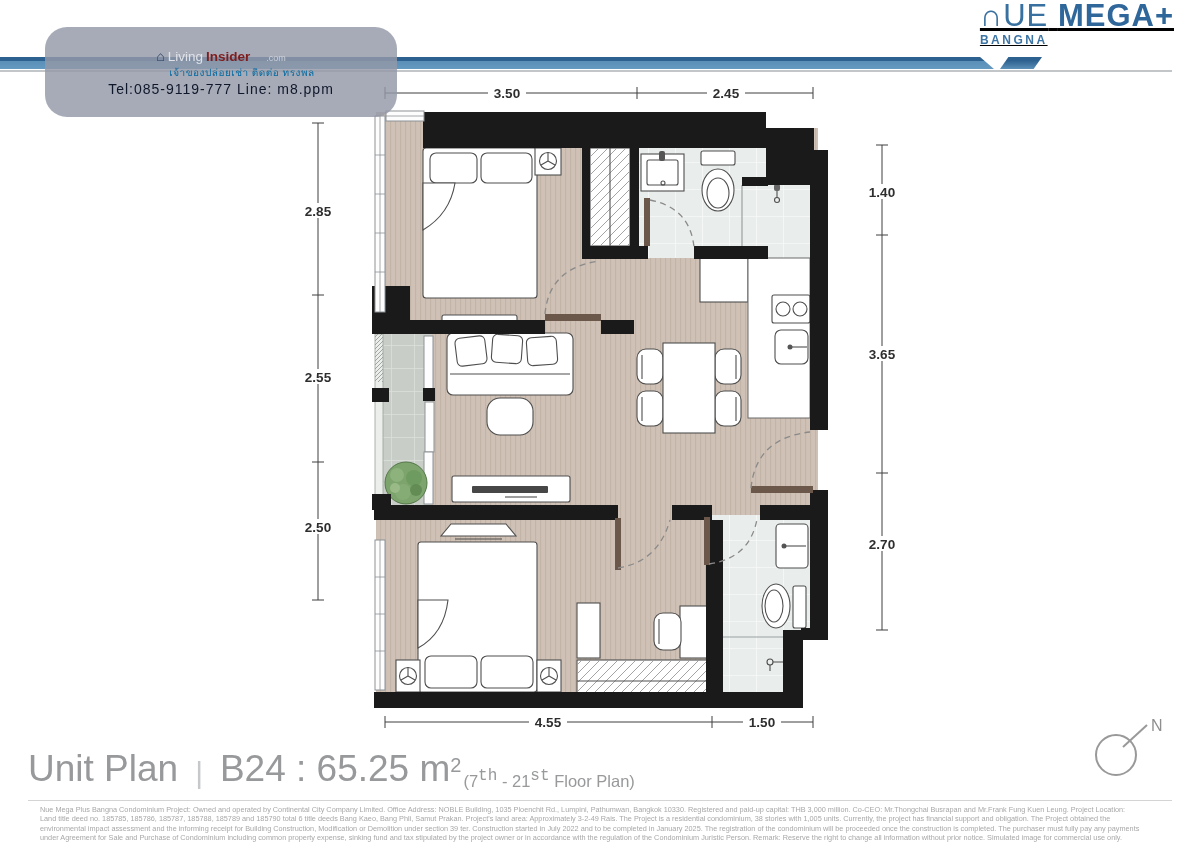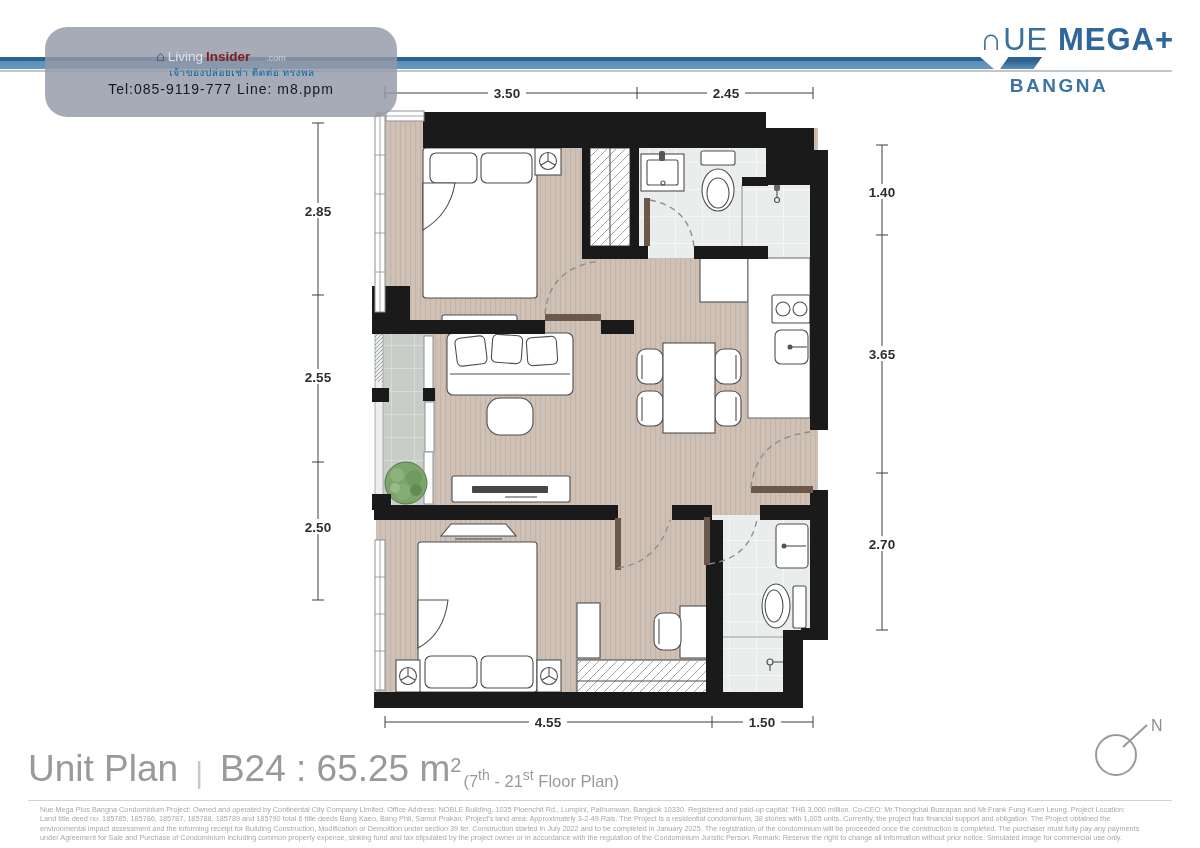--- a/index.html
+++ b/index.html
@@ -9,25 +9,25 @@
   
   .bar{position:absolute;left:0;top:57px;width:994px;height:12px;
        background:linear-gradient(180deg,#2d618f 0%,#2d618f 30%,#5a8fb8 32%,#6i 100%);
        background:linear-gradient(180deg,#2d618f 0%,#2d618f 30%,#5a8fb8 32%,#6499c0 100%);
        clip-path:polygon(0 0,98.6% 0,100% 100%,0 100%);}
   .bar-accent{position:absolute;left:1000px;top:57px;width:42px;height:12px;
        background:linear-gradient(180deg,#2d618f 0%,#2d618f 30%,#5a8fb8 100%);
        clip-path:polygon(20% 0,100% 0,80% 100%,0 100%);}
   .hairline{position:absolute;left:0;top:70px;width:1172px;height:2px;background:#c2c6c9;}
 
-  .brand{position:absolute;top:24px;right:26px;text-align:center;z-index:3;}
+  .brand{position:absolute;top:0;right:26px;text-align:left;z-index:3;text-decoration:underline;}
   .brand-main{font-size:31px;line-height:32px;letter-spacing:1px;color:#38709f;white-space:nowrap;}
   .brand-light{font-weight:400;}
   .brand-bold{font-weight:700;color:#2f679b;}
-  .brand-sub{font-size:19px;font-weight:700;letter-spacing:2.5px;color:#3c74a4;margin-top:19px;margin-right:36px;}
+  .brand-sub{font-size:12px;font-weight:700;letter-spacing:2.5px;color:#3c74a4;margin-top:1px;margin-right:36px;}
 
   
   .watermark{position:absolute;left:45px;top:27px;width:352px;height:90px;
       background:rgba(148,153,167,.82);border-radius:22px;z-index:5;
       display:flex;flex-direction:column;align-items:center;justify-content:center;gap:1px;}
   .wm-logo-row{font-size:13.5px;color:#dfe3e9;display:flex;align-items:baseline;gap:3px;}
   .wm-house{color:#1e3a5f;font-weight:700;font-size:14px;}
   .wm-bold{color:#7f1d1d;font-weight:700;}
   .wm-com{font-size:9px;color:#ccd2da;margin-left:13px;}
   .wm-thai{font-size:10px;color:#0369a1;letter-spacing:.5px;margin-left:42px;}
@@ -49,21 +49,21 @@
   .dimtxt{font-family:"Liberation Sans",sans-serif;font-size:13.5px;font-weight:600;
           fill:#2e2e2e;text-anchor:middle;}
 
   
   .footer-title{position:absolute;left:28px;top:748px;display:flex;align-items:flex-end;
                 color:#97999b;z-index:2;}
   .ft-main{font-size:37px;}
   .ft-pipe{font-size:30px;color:#c6c8ca;margin:0 17px;}
   .ft-sup{font-size:20px;vertical-align:super;position:relative;top:-13px;}
   .ft-note{font-size:16.5px;margin-left:2px;}
-  .ft-note sup{font-size:14px;}
+  .ft-note sup{font-size:16px;font-family:Liberation Mono, monospace;}
   .footer-rule{position:absolute;left:28px;top:800px;width:1144px;height:1px;background:#d4d4d4;}
   .legal{position:absolute;left:40px;top:805px;width:1150px;font-size:7.3px;line-height:9.4px;
          color:#a8a8a8;white-space:nowrap;overflow:hidden;}
 
   .compass{position:absolute;left:1078px;top:710px;width:100px;height:80px;}
   .compass-n{font-family:"Liberation Sans",sans-serif;font-size:16px;fill:#8f8f8f;}
 </style>
 </head>
 <body>
 

